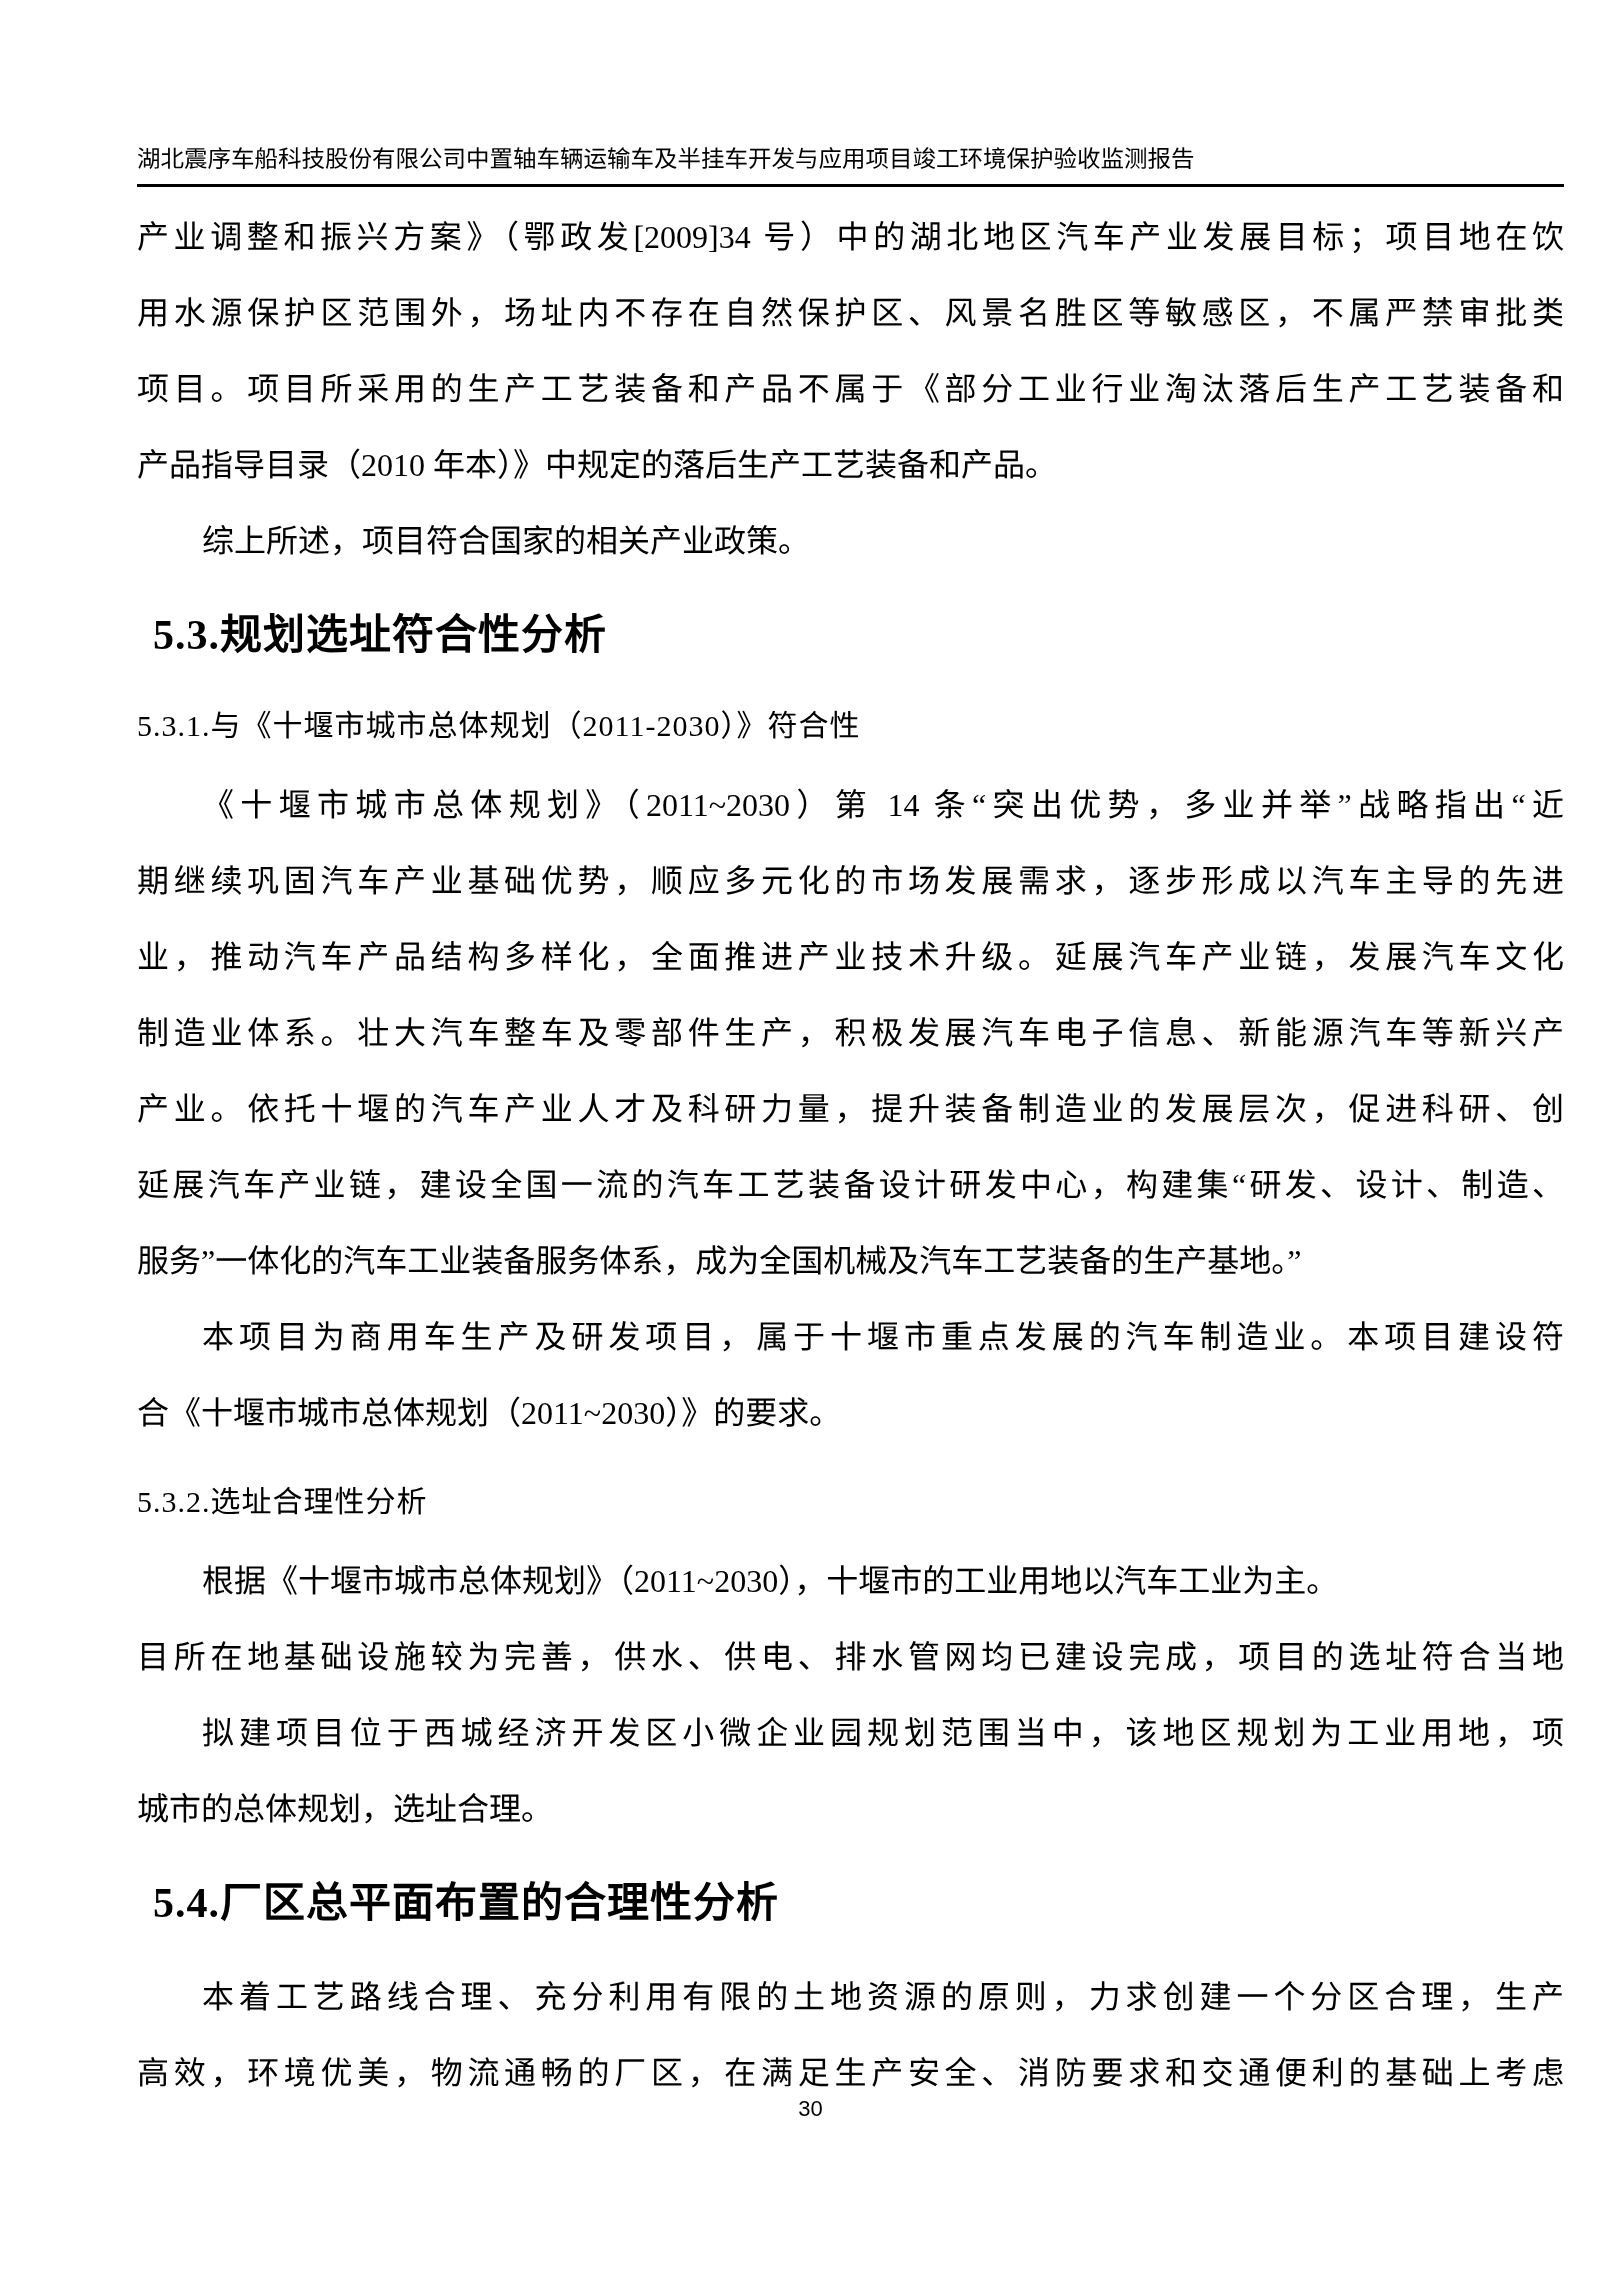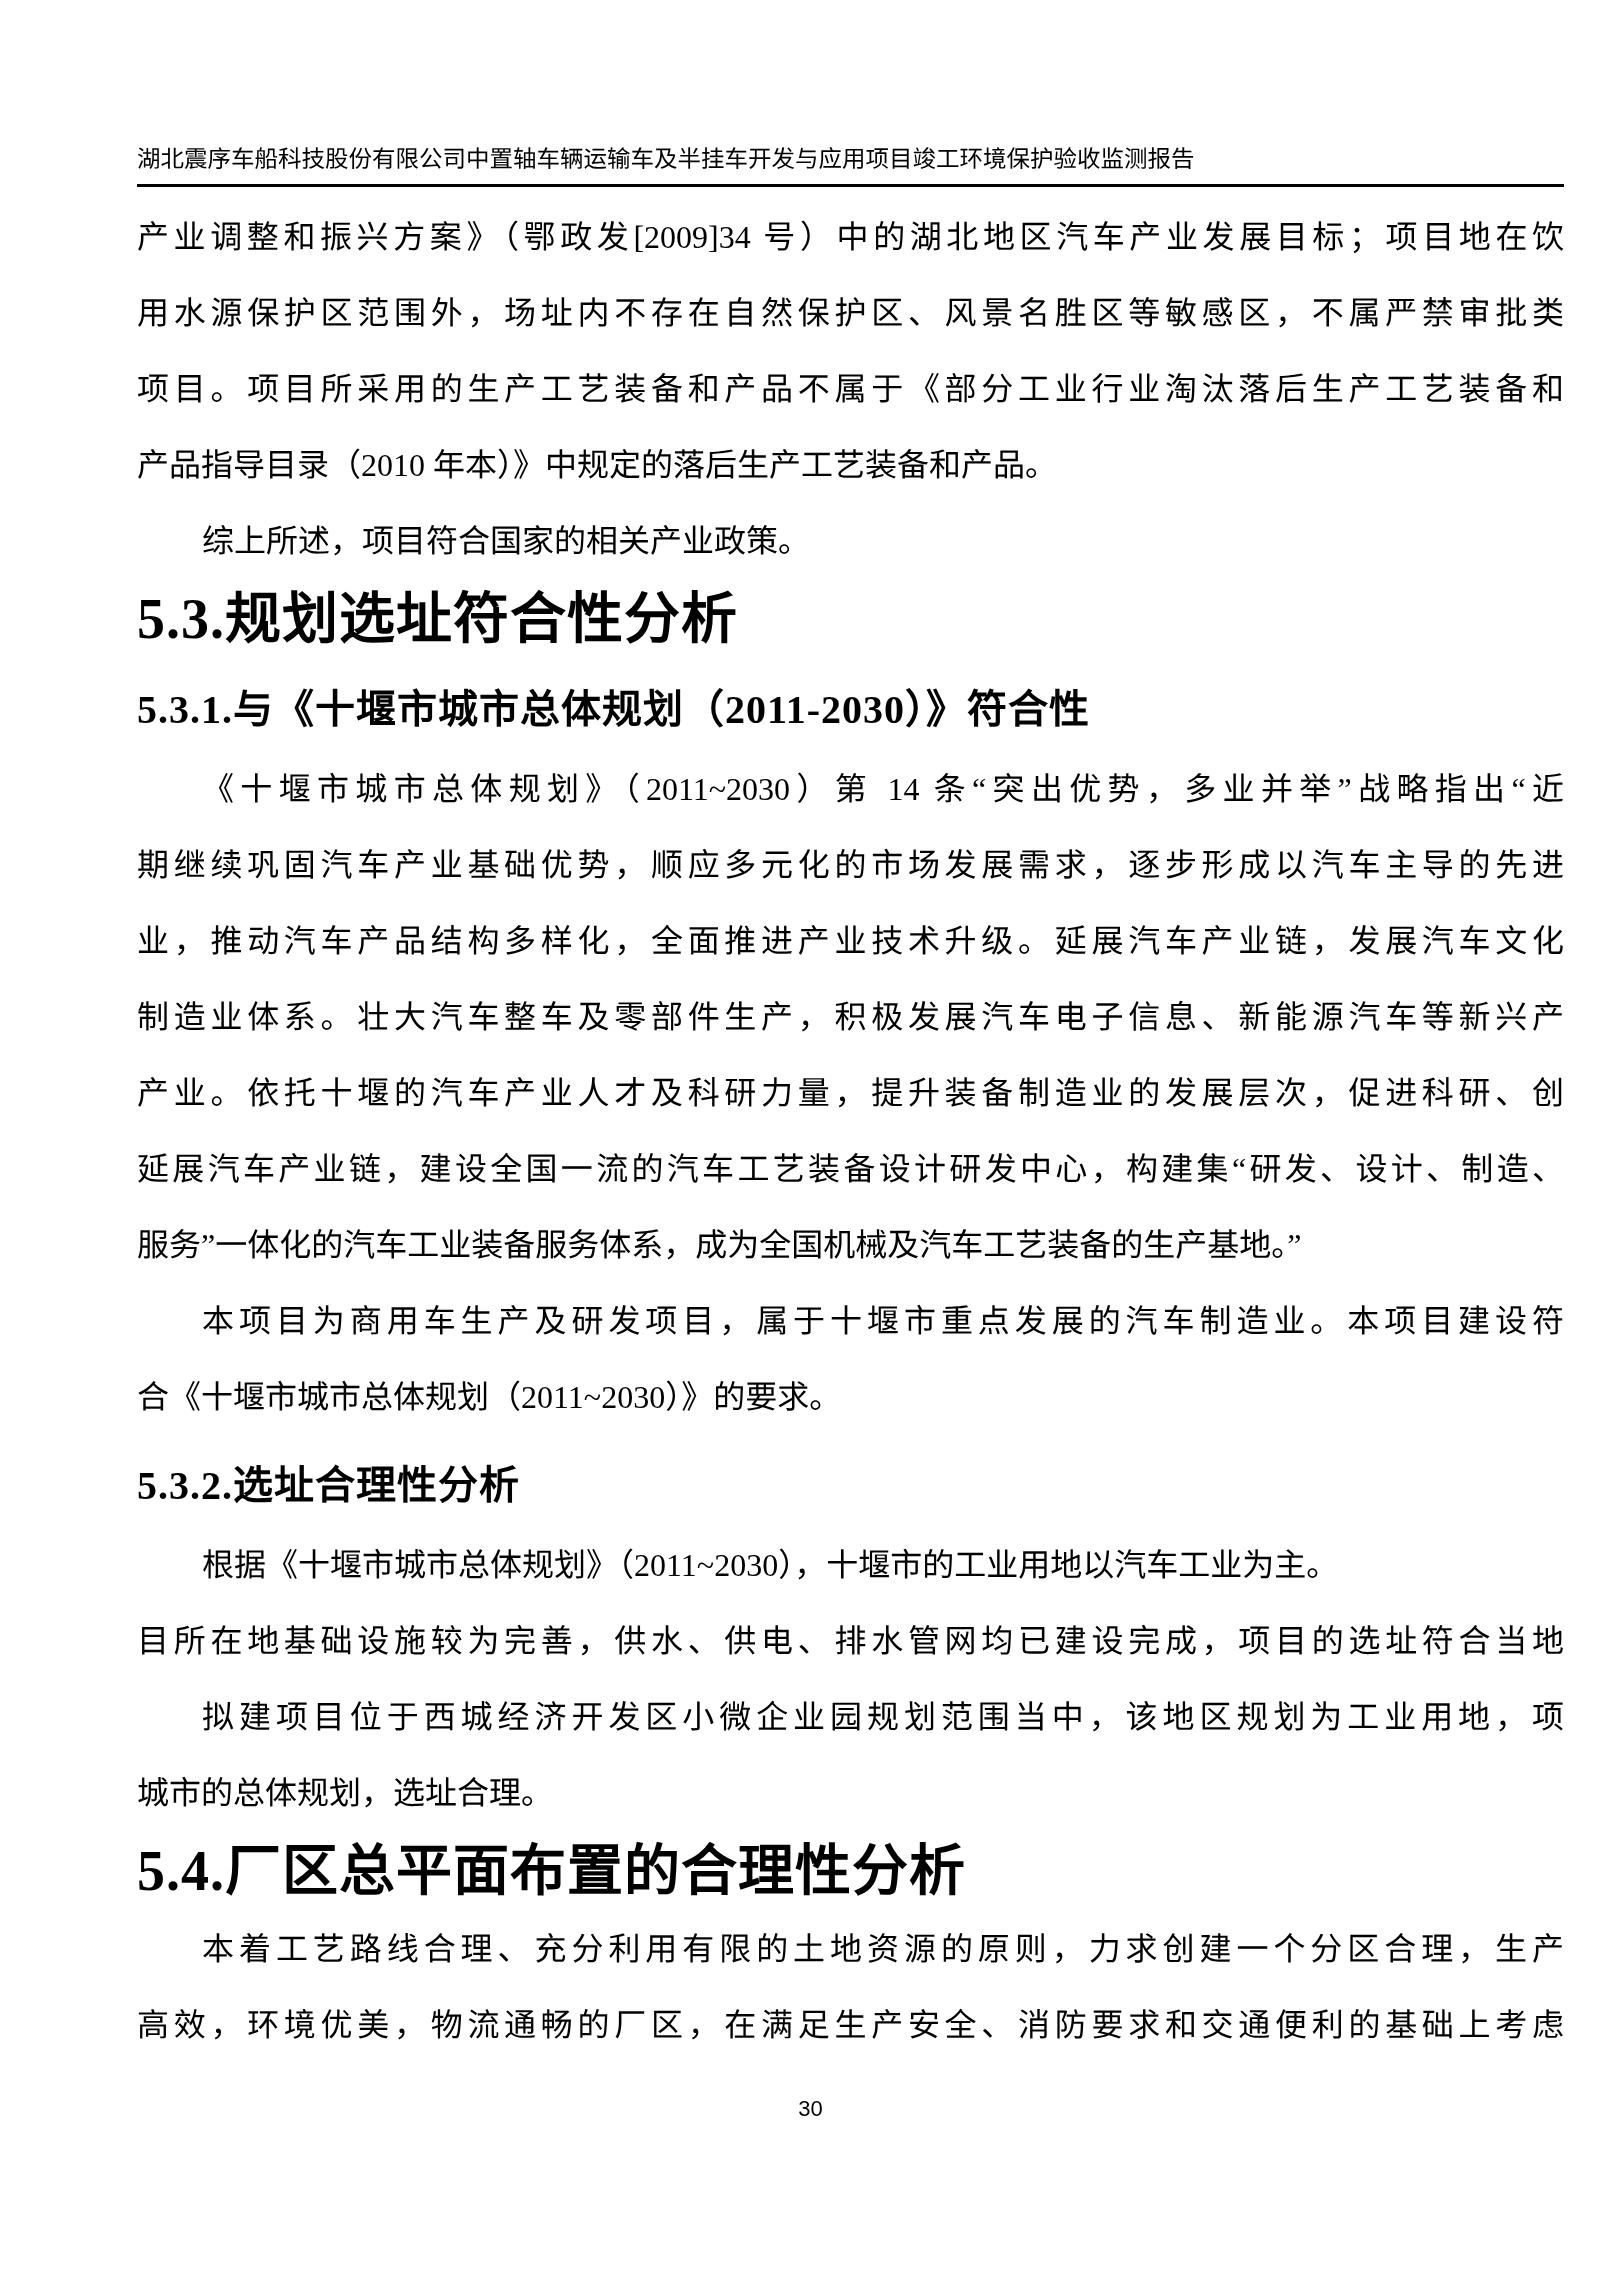--- a/index.html
+++ b/index.html
@@ -32,29 +32,29 @@
   }
   .body-text { margin-top: 11.8px; }
   .bline {
     font-size: 32px;
     line-height: 76px;
     text-align: justify;
   }
   .jl { text-align-last: justify; }
   .ind { text-indent: 65px; }
   h2.sec {
-    font-size: 56px;
+    font-size: 42px;
     font-weight: bold;
     line-height: 80px;
-    margin: 0;
+    margin: 16px;
     letter-spacing: 1px;
   }
   h3.subsec {
-    font-size: 40px;
-    font-weight: bold;
+    font-size: 30px;
+    font-weight: normal;
     line-height: 55px;
     margin: 23.5px 0 13.7px 0;
     letter-spacing: 1px;
   }
   .page-num {
     position: absolute;
     top: 2094px;
     left: 0;
     right: 0;
     text-align: center;

